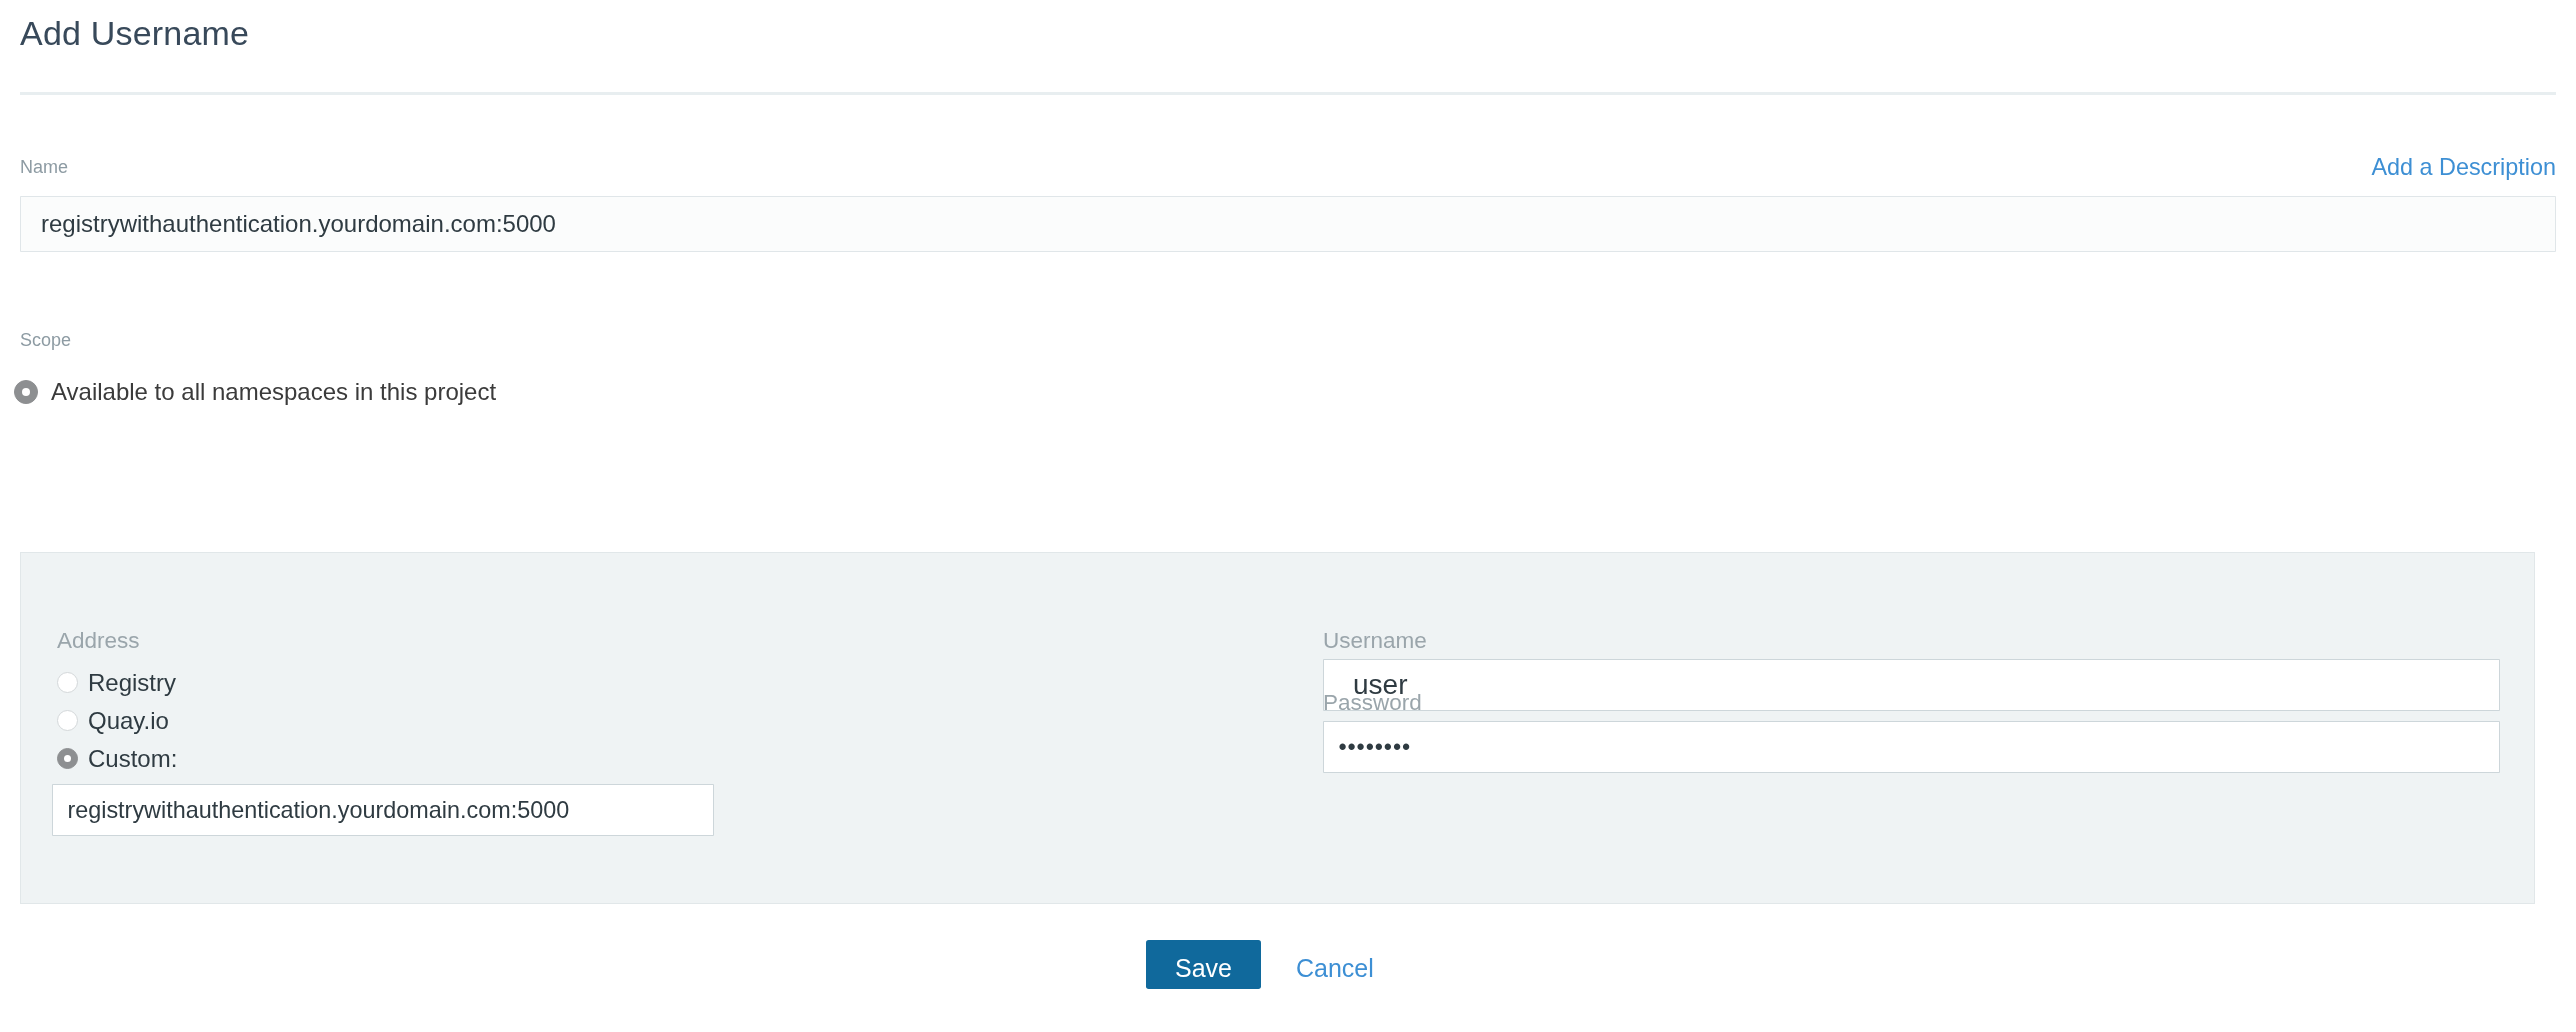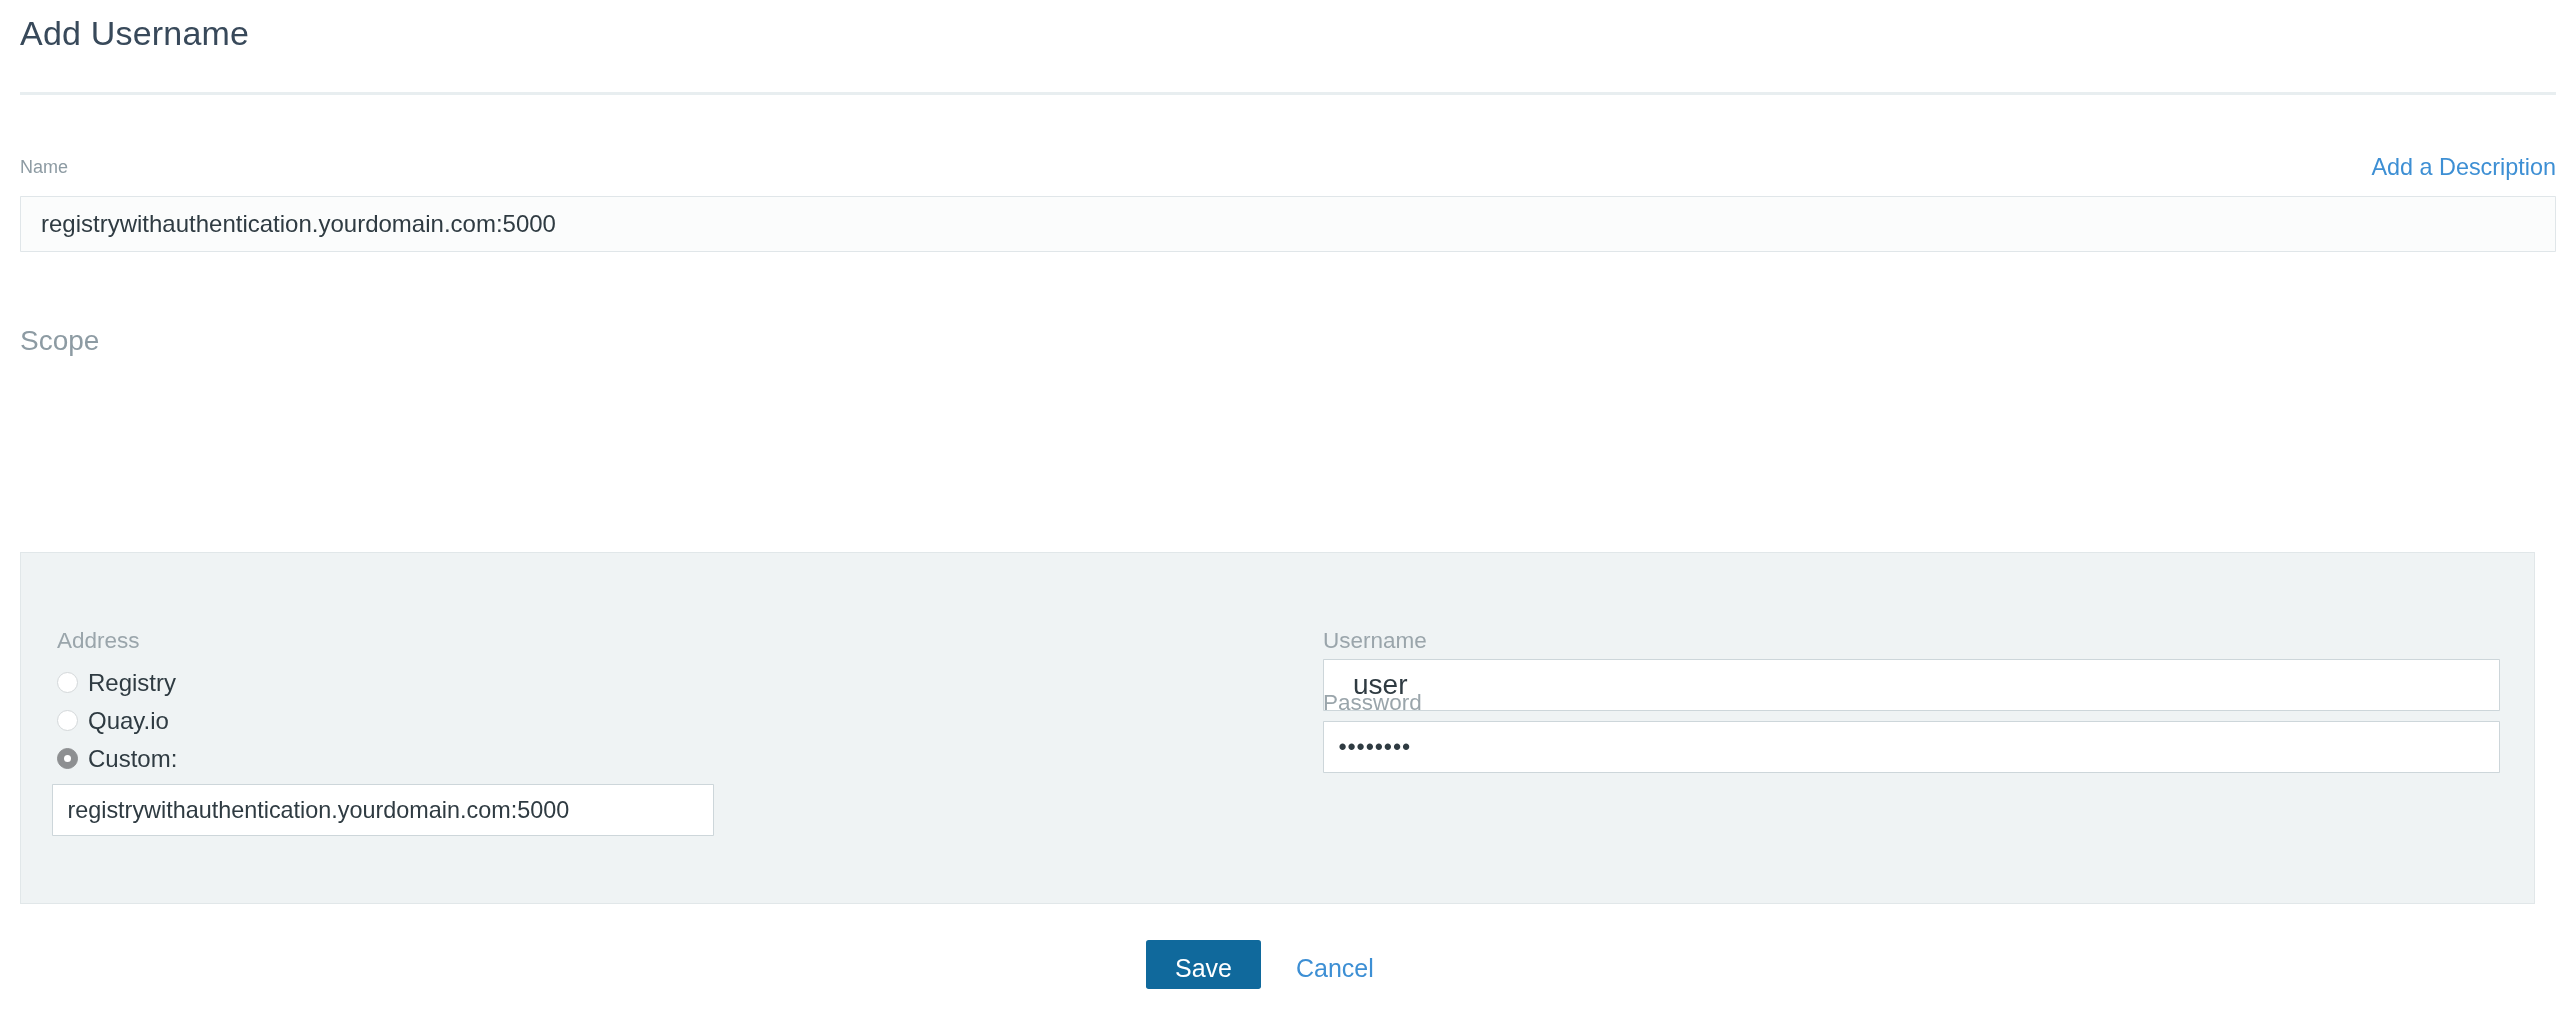--- a/index.html
+++ b/index.html
@@ -81,21 +81,21 @@
     padding: 0 20px;
     outline: none;
     border-radius: 0.9px;
   }
 
   
   .scope-label {
     position: absolute;
     left: 20px;
     top: 326px;
-    font-size: 28px;
+    font-size: 18px;
     color: #8d9ba3;
     line-height: 29px;
     white-space: nowrap;
   }
   .scope-option {
     position: absolute;
     left: 14.4px;
     display: flex;
     align-items: center;
     gap: 12.6px;
@@ -284,20 +284,24 @@
 
   <div class="page-title">Add Username</div>
   <div class="title-divider"></div>
 
   <div class="name-label">Name</div>
   <a class="add-description-link">Add a Description</a>
   <input class="name-input" type="text" value="registrywithauthentication.yourdomain.com:5000" style="">
 
   <div class="scope-label">Scope</div>
 
+  <div class="scope-option opt0">
+    <span class="radio on"></span>
+    <span class="opt-text">Available to all namespaces in this project</span>
+  </div>
 
 
   <div class="cred-panel">
 
     <div class="panel-label address-label">Address</div>
 
     <div class="addr-option a0">
       <span class="radio small off"></span>
       <span class="opt-text">Registry</span>
     </div>

